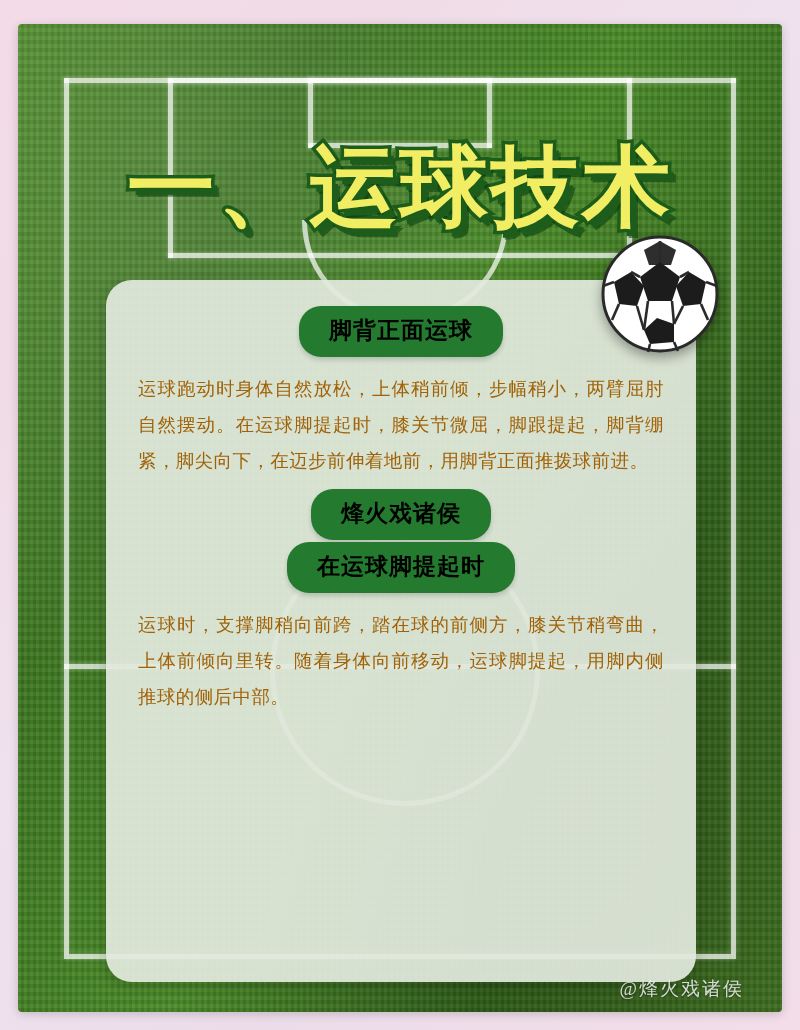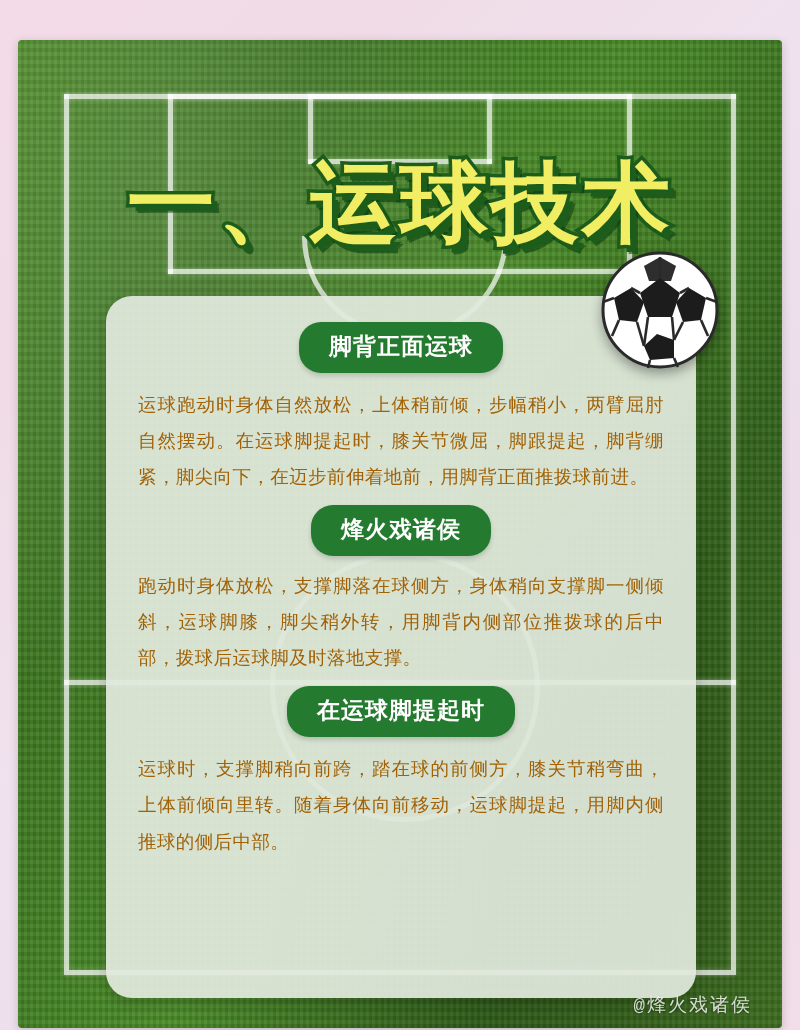--- a/index.html
+++ b/index.html
@@ -12,21 +12,20 @@
     font-family: "Liberation Sans", sans-serif;
     background: linear-gradient(135deg, #f3dce8 0%, #f0dbe6 20%, #efe2ee 45%, #ecdcea 70%, #f2dde9 100%);
     overflow: hidden;
   }
   .poster-outer {
     position: absolute;
     left: 18px;
     top: 24px;
     width: 764px;
     height: 988px;
-    margin-top: 16px;
   }
   
   .field {
     position: absolute;
     inset: 0;
     border-radius: 4px;
     overflow: hidden;
     background-color: #3f7a23;
     background-image:
       repeating-linear-gradient(90deg, rgba(255,255,255,0.045) 0 3px, rgba(0,0,0,0.05) 3px 6px),
@@ -129,21 +128,21 @@
     box-shadow: 0 4px 14px rgba(0,0,0,0.20);
     z-index: 6;
     padding: 26px 0 10px 0;
     box-sizing: border-box;
   }
   .section { margin-bottom: 2px; }
   .pill-row { text-align: center; }
   .pill {
     display: inline-block;
     background: #247b2f;
-    color: #ffffff;
+    color: #000000;
     font-family: "DejaVu Sans", "Liberation Sans", sans-serif;
     font-size: 23px;
     font-weight: bold;
     letter-spacing: 1px;
     padding: 9px 30px 11px 30px;
     border-radius: 22px;
     box-shadow: 0 3px 5px rgba(0,0,0,0.16);
   }
   .para {
     font-family: "DejaVu Sans", "Liberation Sans", sans-serif;
@@ -151,24 +150,24 @@
     line-height: 1.95;
     color: #a16207;
     text-align: justify;
     padding: 14px 32px 8px 32px;
     letter-spacing: 0.4px;
   }
   .sec-2 .para, .sec-4 .para { padding-top: 12px; }
   
   .watermark {
     position: absolute;
-    right: 30px;
+    right: 38px;
     bottom: 10px;
     z-index: 9;
-    font-family: Liberation Mono, monospace;
+    font-family: Liberation Serif, serif;
     font-size: 19px;
     color: rgba(255,255,255,0.80);
     letter-spacing: 2px;
     text-shadow: 0 1px 2px rgba(0,0,0,0.4);
     text-align: center;
   }
 </style>
 </head>
 <body>
 
@@ -228,21 +227,20 @@
       <div class="pill-row">
         <span class="pill">脚背正面运球</span>
       </div>
       <div class="para">运球跑动时身体自然放松，上体稍前倾，步幅稍小，两臂屈肘自然摆动。在运球脚提起时，膝关节微屈，脚跟提起，脚背绷紧，脚尖向下，在迈步前伸着地前，用脚背正面推拨球前进。</div>
     </div>
 
     <div class="section sec-2">
       <div class="pill-row">
         <span class="pill">烽火戏诸侯</span>
       </div>
-      <div class="para">跑动时身体放松，支撑脚落在球侧方，身体稍向支撑脚一侧倾斜，运球脚膝，脚尖稍外转，用脚背内侧部位推拨球的后中部，拨球后运球脚及时落地支撑。</div>
     </div>
 
     <div class="section sec-3">
       <div class="pill-row">
         <span class="pill">在运球脚提起时</span>
       </div>
     </div>
 
     <div class="section sec-4">
       <div class="para">运球时，支撑脚稍向前跨，踏在球的前侧方，膝关节稍弯曲，上体前倾向里转。随着身体向前移动，运球脚提起，用脚内侧推球的侧后中部。</div>

